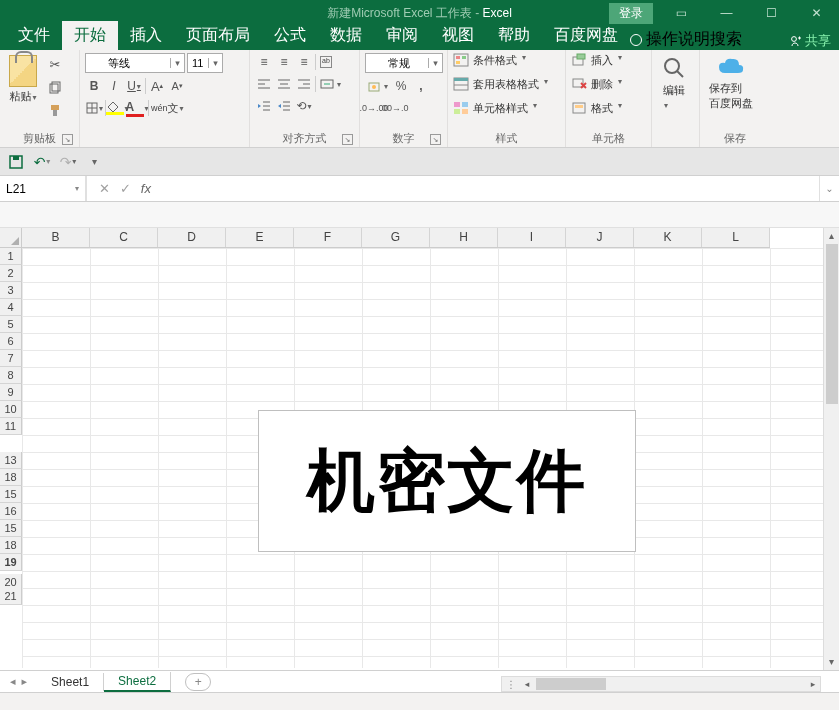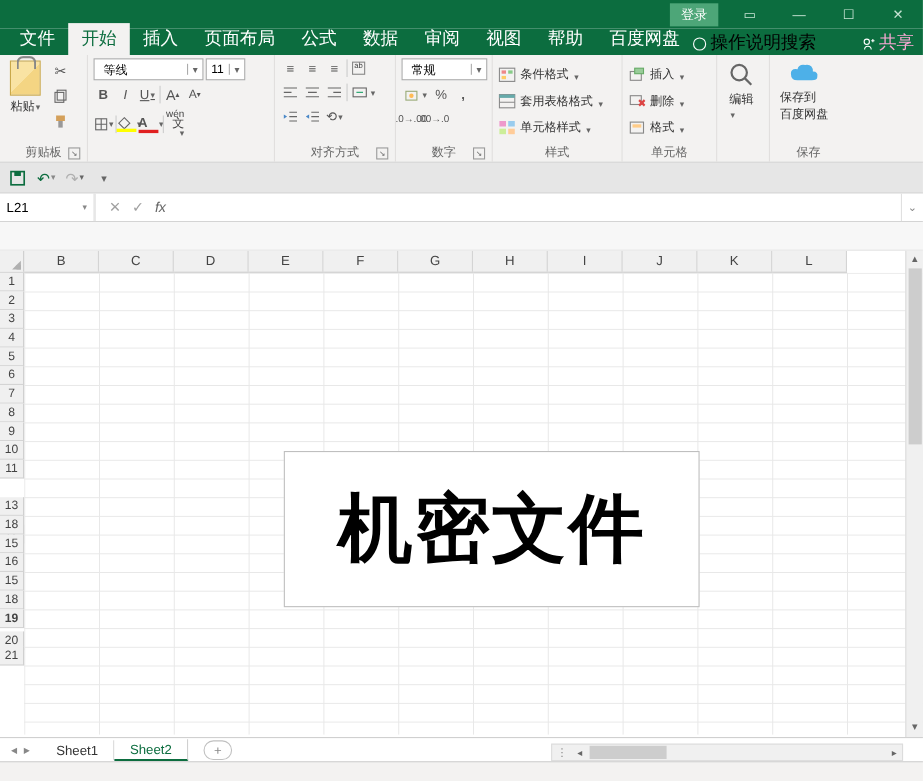--- a/index.html
+++ b/index.html
@@ -6,36 +6,36 @@
 body{width:839px;height:710px;background:#fff;overflow:hidden;position:relative}
 .titlebar{height:26px;background:#0c6d3f;display:flex;align-items:center;justify-content:center;position:relative}
 .titlebar .title{color:#9fccb3;font-size:12px}
 .titlebar .title .ex{color:#fff}
 .titlebar .right{position:absolute;right:0;display:flex;align-items:center;height:100%}
 .tbtn{width:45px;height:26px;display:flex;align-items:center;justify-content:center;color:#c6e3d3;font-size:12px}
 .login-box{background:#4da678;color:#fff;padding:2px 10px;font-size:12px;margin-right:6px}
 .tabs{height:24px;background:#0c6d3f;display:flex;align-items:flex-end;padding-left:6px;position:relative}
 .tab{color:#fff;font-size:16px;padding:4px 12px;cursor:pointer}
 .tab.active{background:#f3f2f1;color:#0c6d3f}
-.tabs .right{position:absolute;right:8px;display:flex;align-items:flex-end;color:#f9a8d4;font-size:16px;gap:6px}
+.tabs .right{position:absolute;right:8px;display:flex;align-items:flex-end;color:#86efac;font-size:13px;gap:6px}
 .share{display:flex;align-items:center;gap:3px}
 .tell{display:flex;align-items:center;gap:4px}
 .bulb{width:12px;height:12px;border:1px solid #fff;border-radius:50%}
 .ribbon{height:98px;background:#f3f2f1;display:flex;border-bottom:1px solid #d0d0d0}
 .group{border-right:1px solid #e1dfde;display:flex;flex-direction:column;padding:3px 5px 1px;position:relative}
 .gbody{flex:1;display:flex;align-items:flex-start;gap:5px}
 .glabel{height:15px;font-size:11px;color:#666;text-align:center;position:relative}
 .glabel .dial{position:absolute;right:1px;bottom:1px;width:11px;height:11px;border:1px solid #9a9a9a;display:flex;align-items:center;justify-content:center;font-size:7px;color:#666}
 .col{display:flex;flex-direction:column;gap:3px;align-items:center}
 .bigbtn{display:flex;flex-direction:column;align-items:center;gap:2px;padding:2px 4px}
 .bigbtn .lbl{font-size:11px;color:#333}
 .smbtn{width:18px;height:18px;display:flex;align-items:center;justify-content:center;font-size:12px;color:#555}
 .smwide{height:18px;display:flex;align-items:center;gap:2px;font-size:11px;color:#444;padding:0 2px}
 .dd{font-size:8px;color:#666;margin-left:1px}
-.fontname{width:100px;height:20px;border:1px solid #ababab;background:#fff;font-size:11px;padding-left:8px;display:flex;align-items:center;justify-content:space-between}
+.fontname{width:100px;height:20px;border:1px solid #ababab;background:#fff;font-size:11px;padding-left:22px;display:flex;align-items:center;justify-content:space-between}
 .fontsize{width:36px;height:20px;border:1px solid #ababab;background:#fff;font-size:11px;padding-left:4px;display:flex;align-items:center;justify-content:space-between}
 .ddbtn{width:14px;text-align:center;border-left:1px solid #ababab;color:#666;font-size:9px}
 .row{display:flex;gap:2px;align-items:center}
 .colorbar{width:18px;height:3px}
 .qat{height:28px;background:#e6e6e6;display:flex;align-items:center;padding:0 6px;gap:6px;border-bottom:1px solid #d0d0d0}
 .qat .qbtn{width:20px;height:20px;display:flex;align-items:center;justify-content:center;color:#0c6d3f;font-size:14px}
 .formula{height:26px;display:flex;align-items:center;border-bottom:1px solid #d0d0d0;background:#fff}
 .namebox{width:86px;height:100%;border-right:1px solid #e0e0e0;display:flex;align-items:center;padding:0 6px;font-size:12px;justify-content:space-between}
 .fx-icons{display:flex;align-items:center;gap:10px;padding:0 12px;color:#a0a0a0;font-size:13px}
 .fx{font-style:italic;color:#666;font-size:13px}
@@ -61,28 +61,31 @@
 .shtab.active{border-bottom:2px solid #0c6d3f;color:#0c6d3f;font-weight:500;background:#fff}
 .shadd{width:26px;height:18px;border:1px solid #c0c0c0;border-radius:9px;display:flex;align-items:center;justify-content:center;color:#888;font-size:12px;margin-left:14px}
 .hscroll{position:absolute;bottom:18px;right:18px;width:320px;height:16px;background:#f0f0f0;border:1px solid #dcdcdc;display:flex;align-items:center}
 .hscroll .dots{padding:0 4px;color:#888;font-size:10px}
 .hscroll .l,.hscroll .r{width:14px;text-align:center;font-size:9px;color:#666}
 .hscroll .thumb{width:70px;height:12px;background:#cdcdcd;margin-left:2px}
 .status{position:absolute;bottom:0;left:0;right:0;height:18px;background:#f3f2f1;border-top:1px solid #d0d0d0}
 .clip-icon{width:28px;height:32px;background:linear-gradient(135deg,#f9e3a3 50%,#f4d583 50%);border:1px solid #c9a84a;position:relative}
 .clip-icon::before{content:"";position:absolute;top:-5px;left:5px;width:14px;height:10px;border:2px solid #888;border-bottom:none;border-radius:6px 6px 0 0}
 .scissors{font-size:13px;color:#555}
-.abc-cell{display:flex;flex-direction:column;align-items:flex-end;font-size:9px;line-height:9px;color:#444}
-.styles-row{display:flex;align-items:flex-end;gap:4px;font-size:11px;color:#333;height:22px}
+.abc-cell{display:flex;flex-direction:row;align-items:center;font-size:9px;line-height:9px;color:#444}
+.styles-row{display:flex;align-items:flex-start;gap:4px;font-size:11px;color:#333;height:22px}
 svg{display:block}
 </style>
 </head>
 <body>
 
 <div class="titlebar">
+  <div class="title">
+    <span>新建Microsoft Excel 工作表  -  </span><span class="ex">Excel</span>
+  </div>
   <div class="right">
     <div class="login-box">登录</div>
     <div class="tbtn">▭</div>
     <div class="tbtn">—</div>
     <div class="tbtn">☐</div>
     <div class="tbtn">✕</div>
   </div>
 </div>
 
 <div class="tabs">

